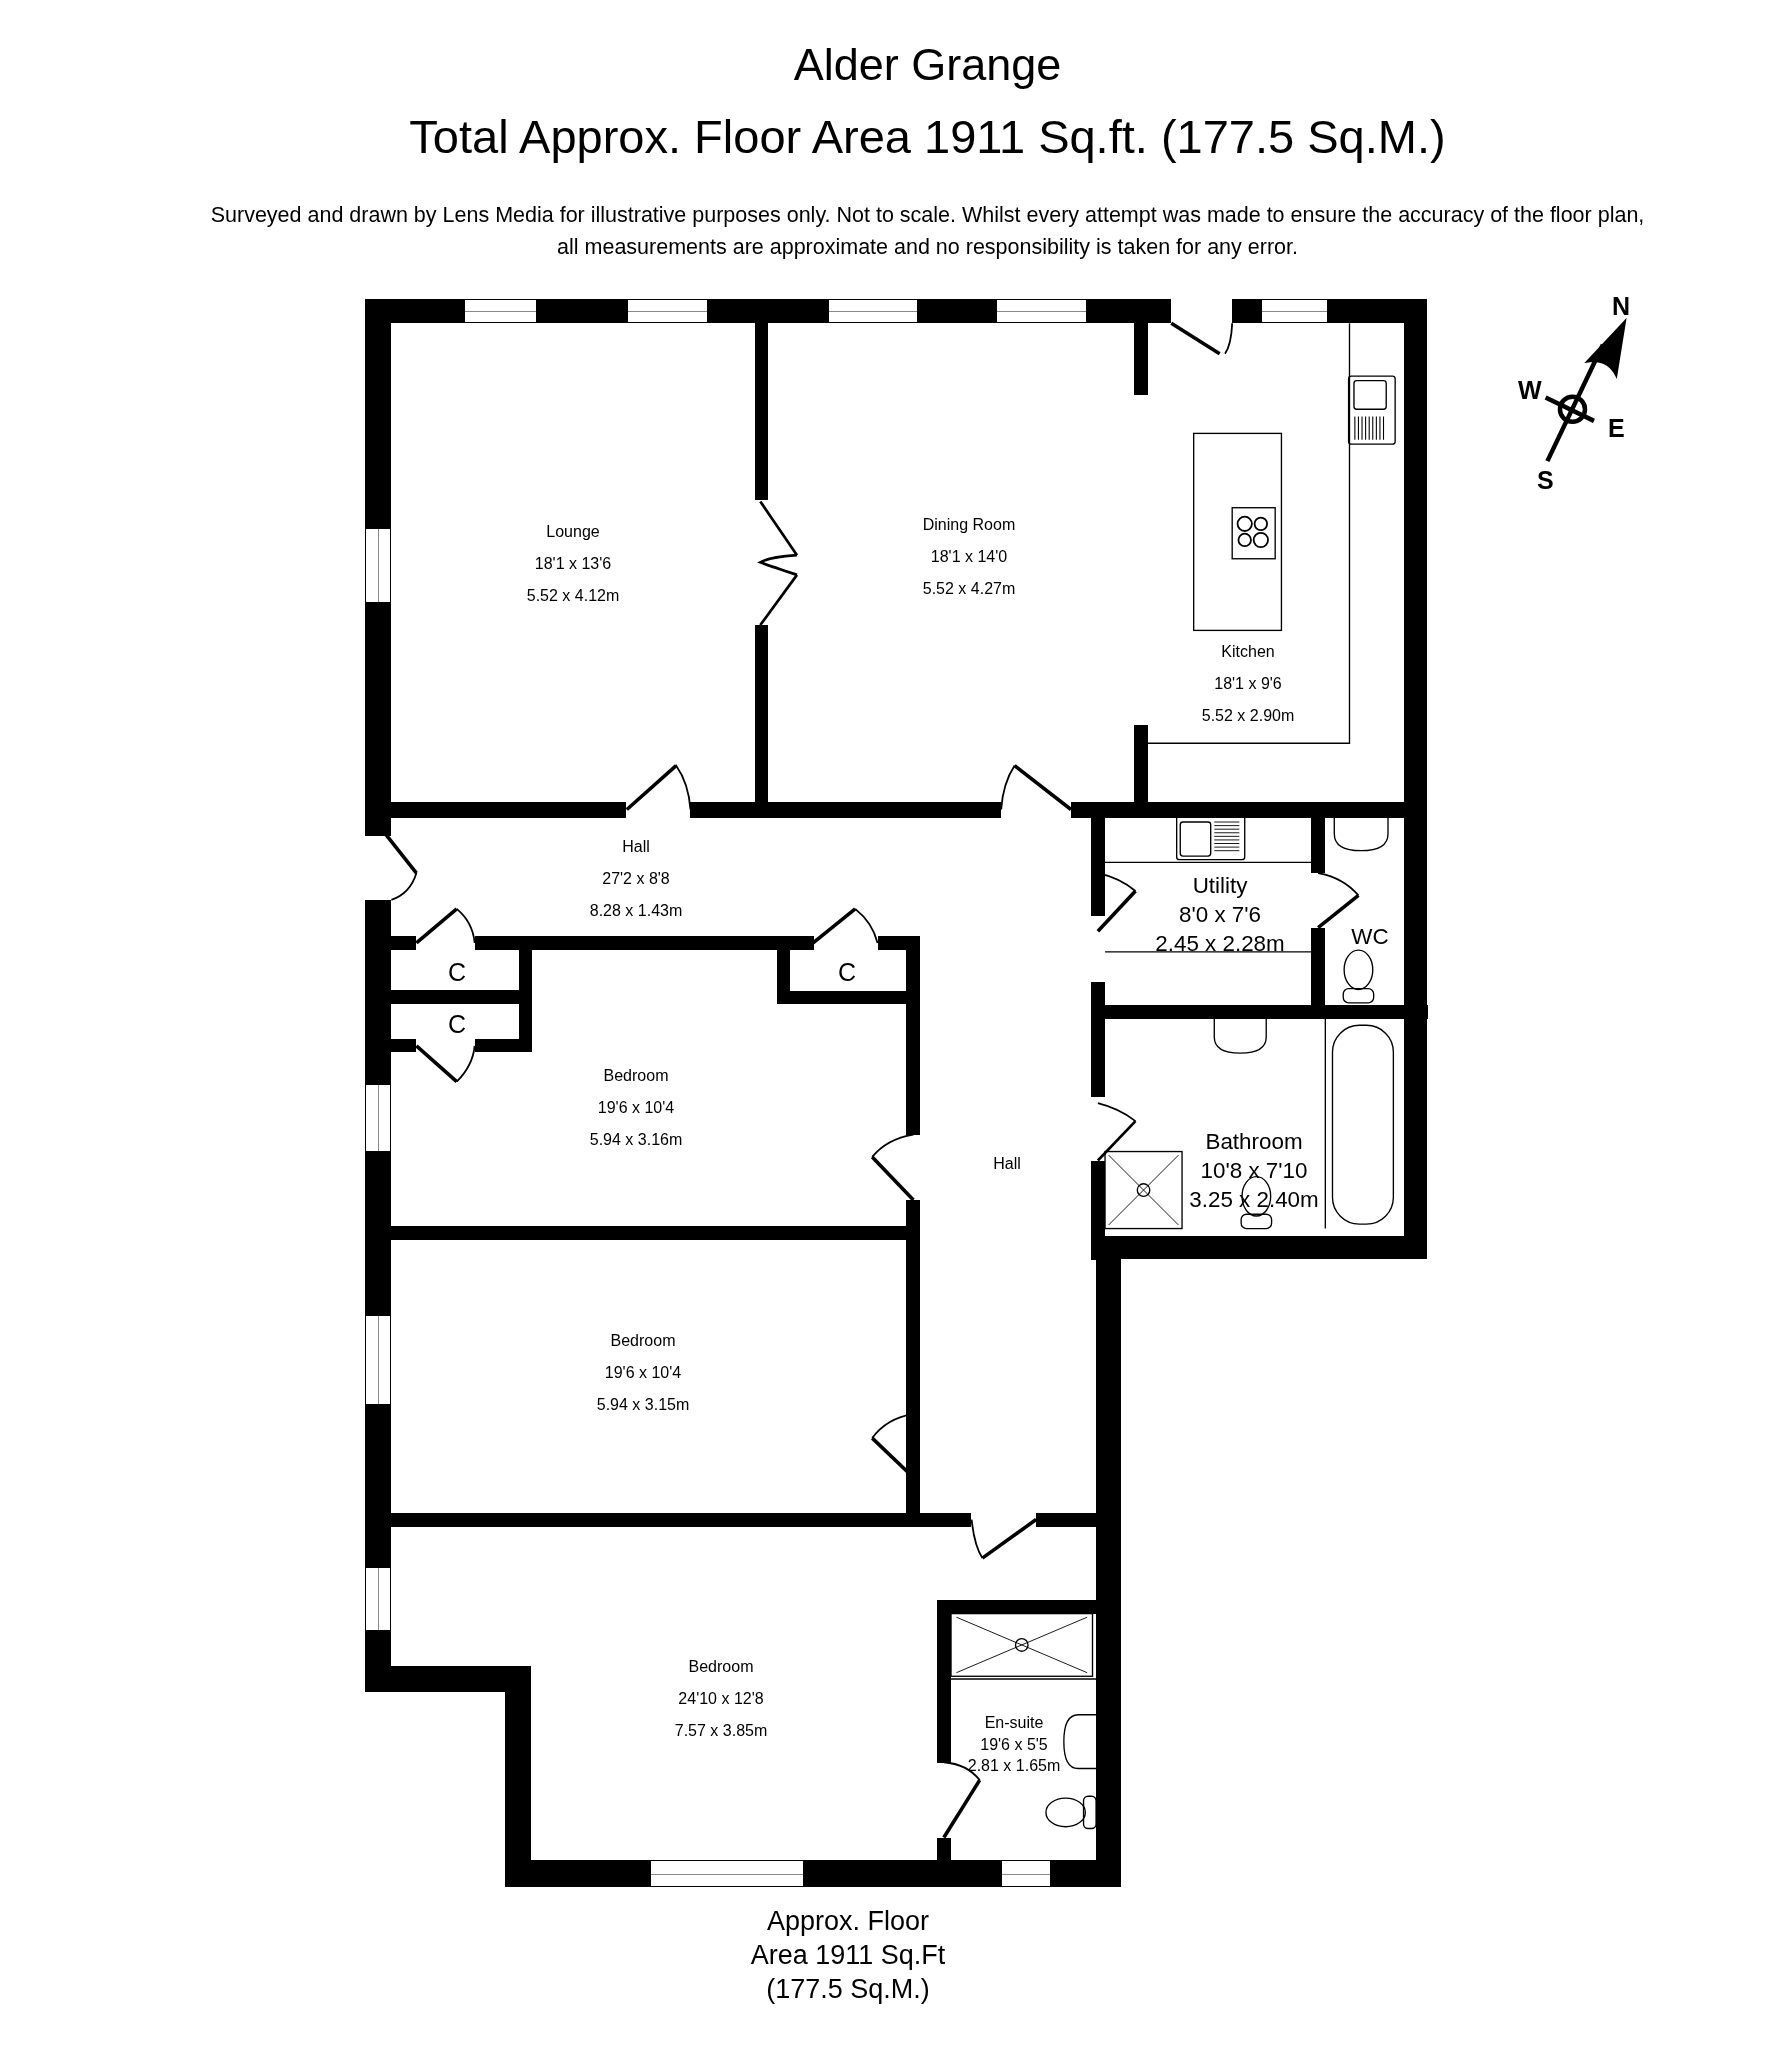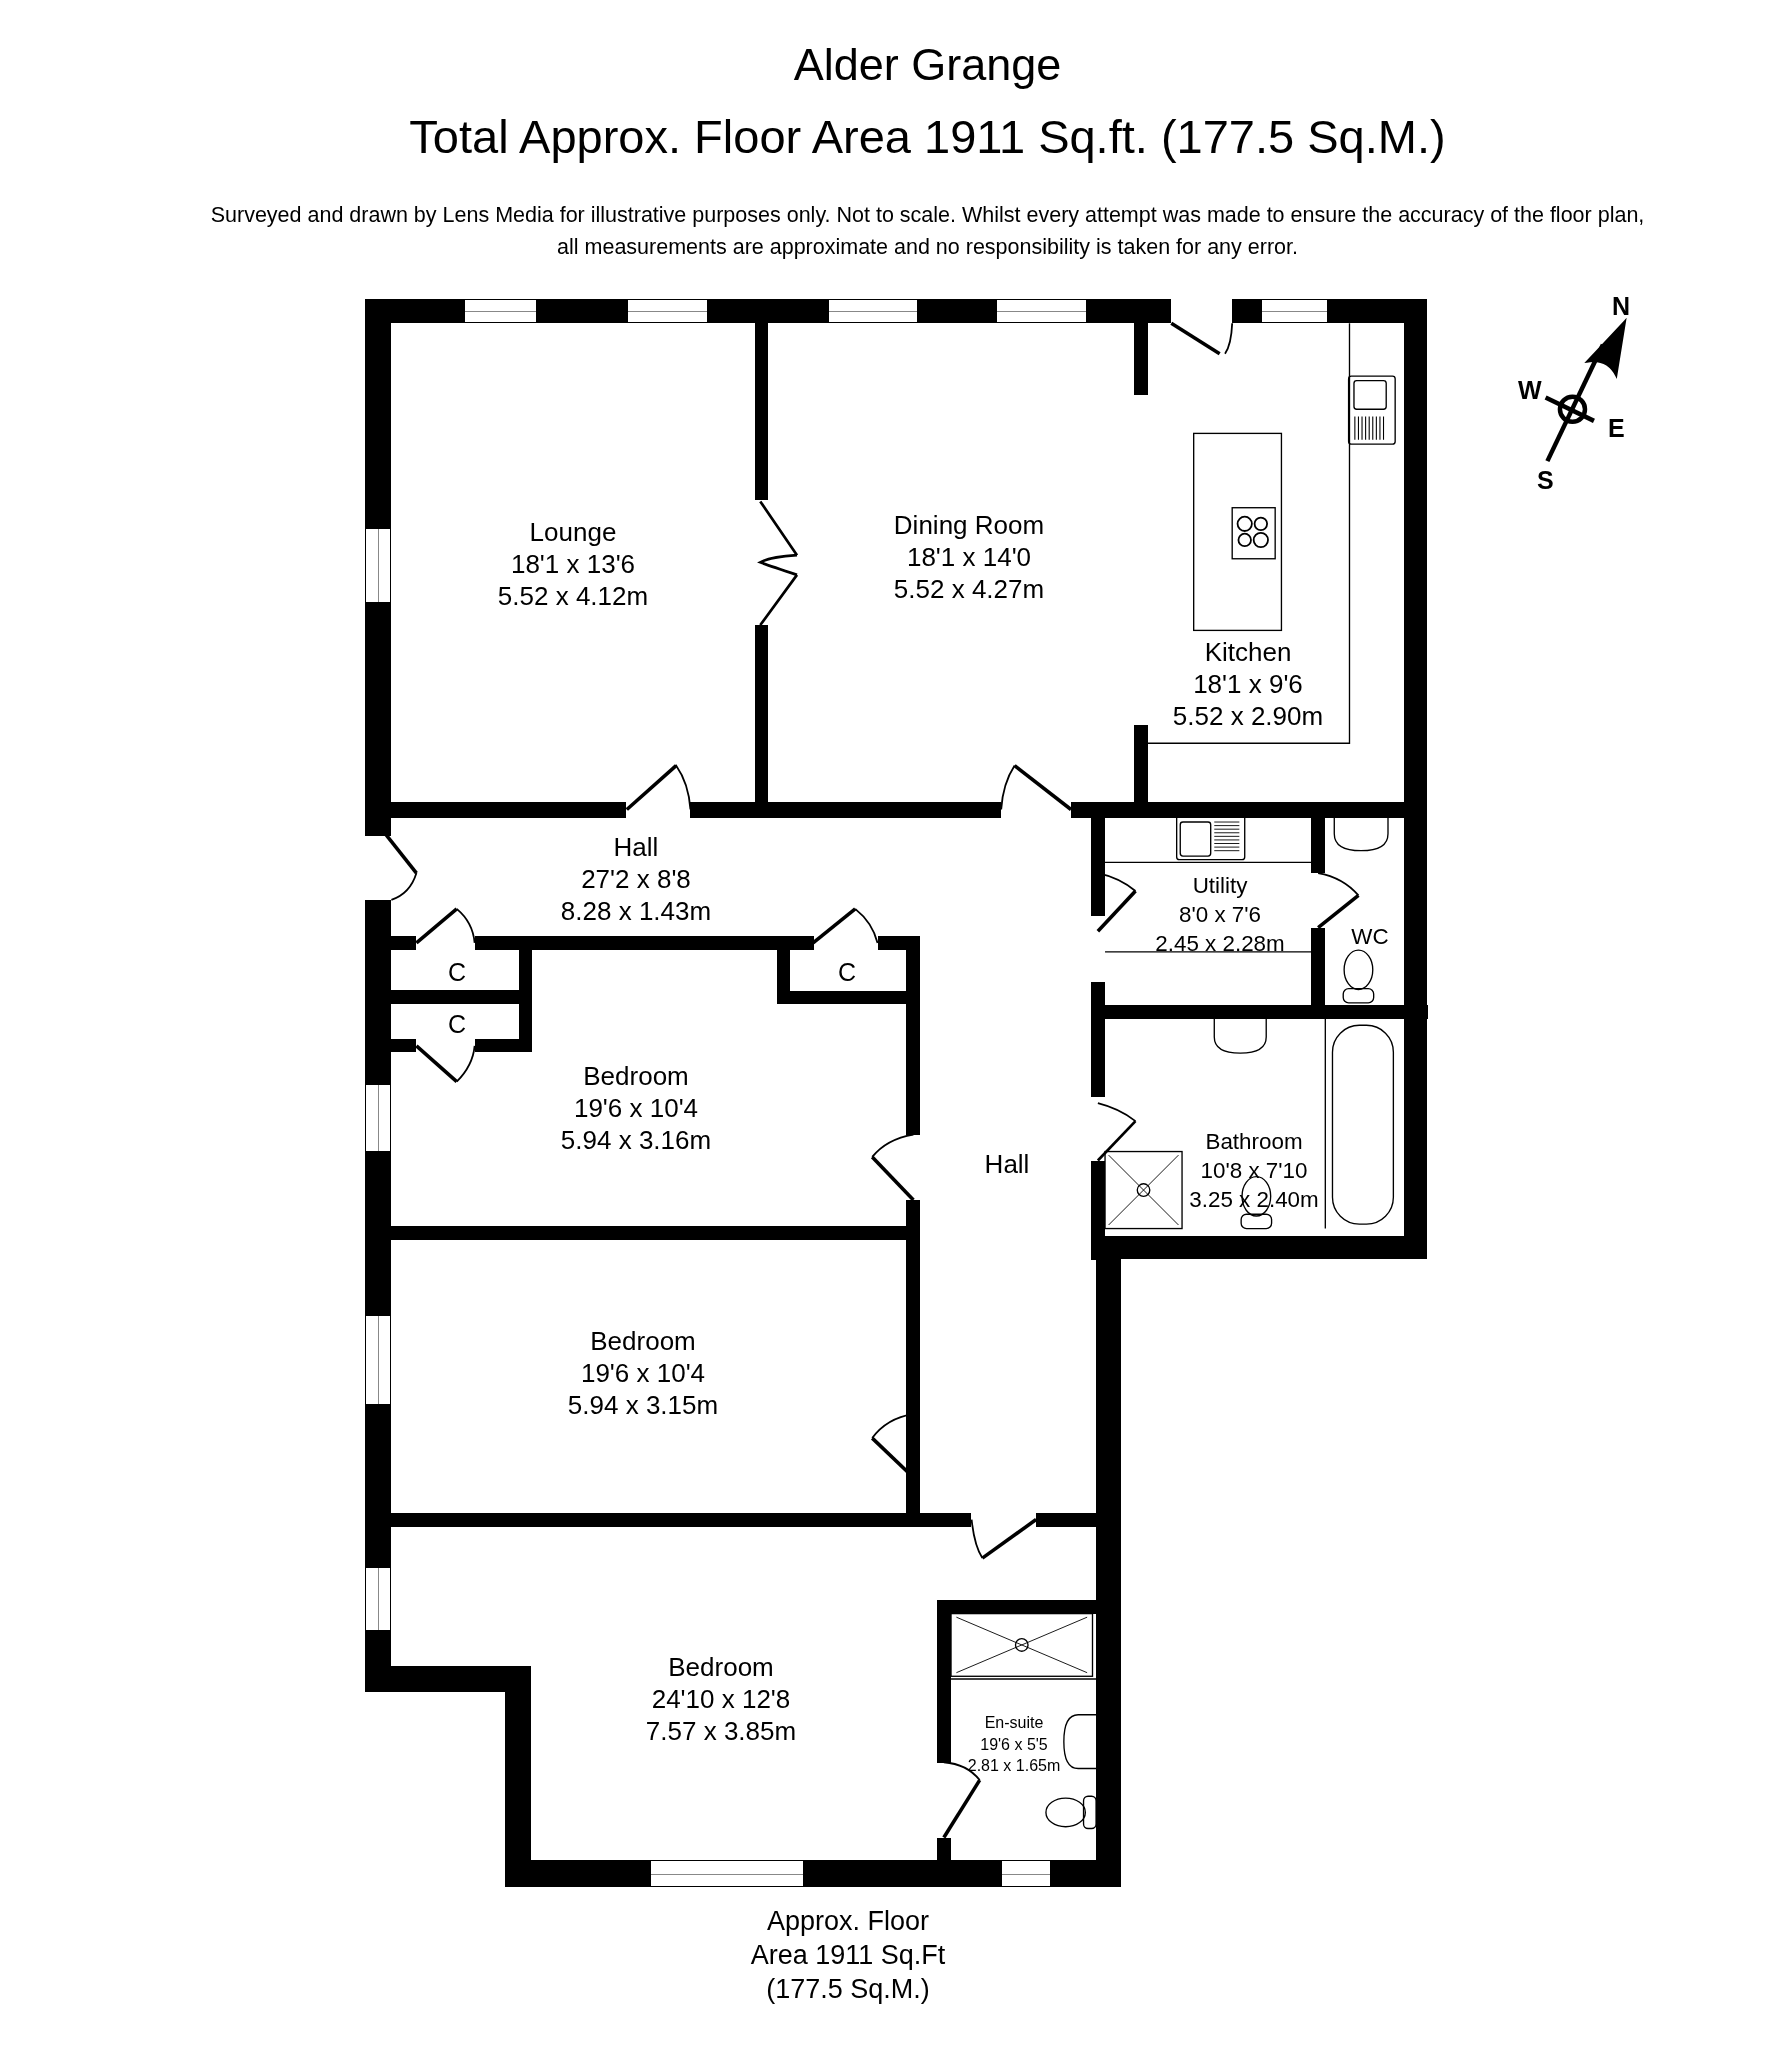--- a/index.html
+++ b/index.html
@@ -6,21 +6,21 @@
   body { width:1791px; height:2047px; position:relative; overflow:hidden;
          font-family:"Liberation Sans", sans-serif; color:#000; }
   .title { position:absolute; left:0; width:1791px; text-align:center;padding-left:32px; }
   #t1 { top:39px; font-size:45px; }
   #t2 { top:109px; font-size:47px; }
   #disc { top:199px; font-size:21.5px; line-height:32px; }
   .w { position:absolute; background:#000; }
   .win { position:absolute; background:#fff; border:0.9px solid #000; box-sizing:border-box; }
   .win.h::after { content:""; position:absolute; left:0; right:0; top:50%; border-top:1.8px solid #888; }
   .win.v::after { content:""; position:absolute; top:0; bottom:0; left:50%; border-left:1.8px solid #888; }
-  .lbl { position:absolute; text-align:center; font-size:26px; line-height:32px; transform:translateX(-50%); white-space:nowrap; }
+  .lbl { position:absolute; text-align:center; font-size:16px; line-height:32px; transform:translateX(-50%); white-space:nowrap; }
   .lbl.sm { font-size:16px; line-height:21.5px; }
   .lbl.c { font-size:25px; }
   svg.ov { position:absolute; left:0; top:0; }
   #footer { position:absolute; left:848px; top:1904px; transform:translateX(-50%);
             text-align:center; font-size:27px; line-height:34px; white-space:nowrap; }
   .cmp { position:absolute; font-weight:bold; font-size:25px; }
 </style>
 </head>
 <body>
 

